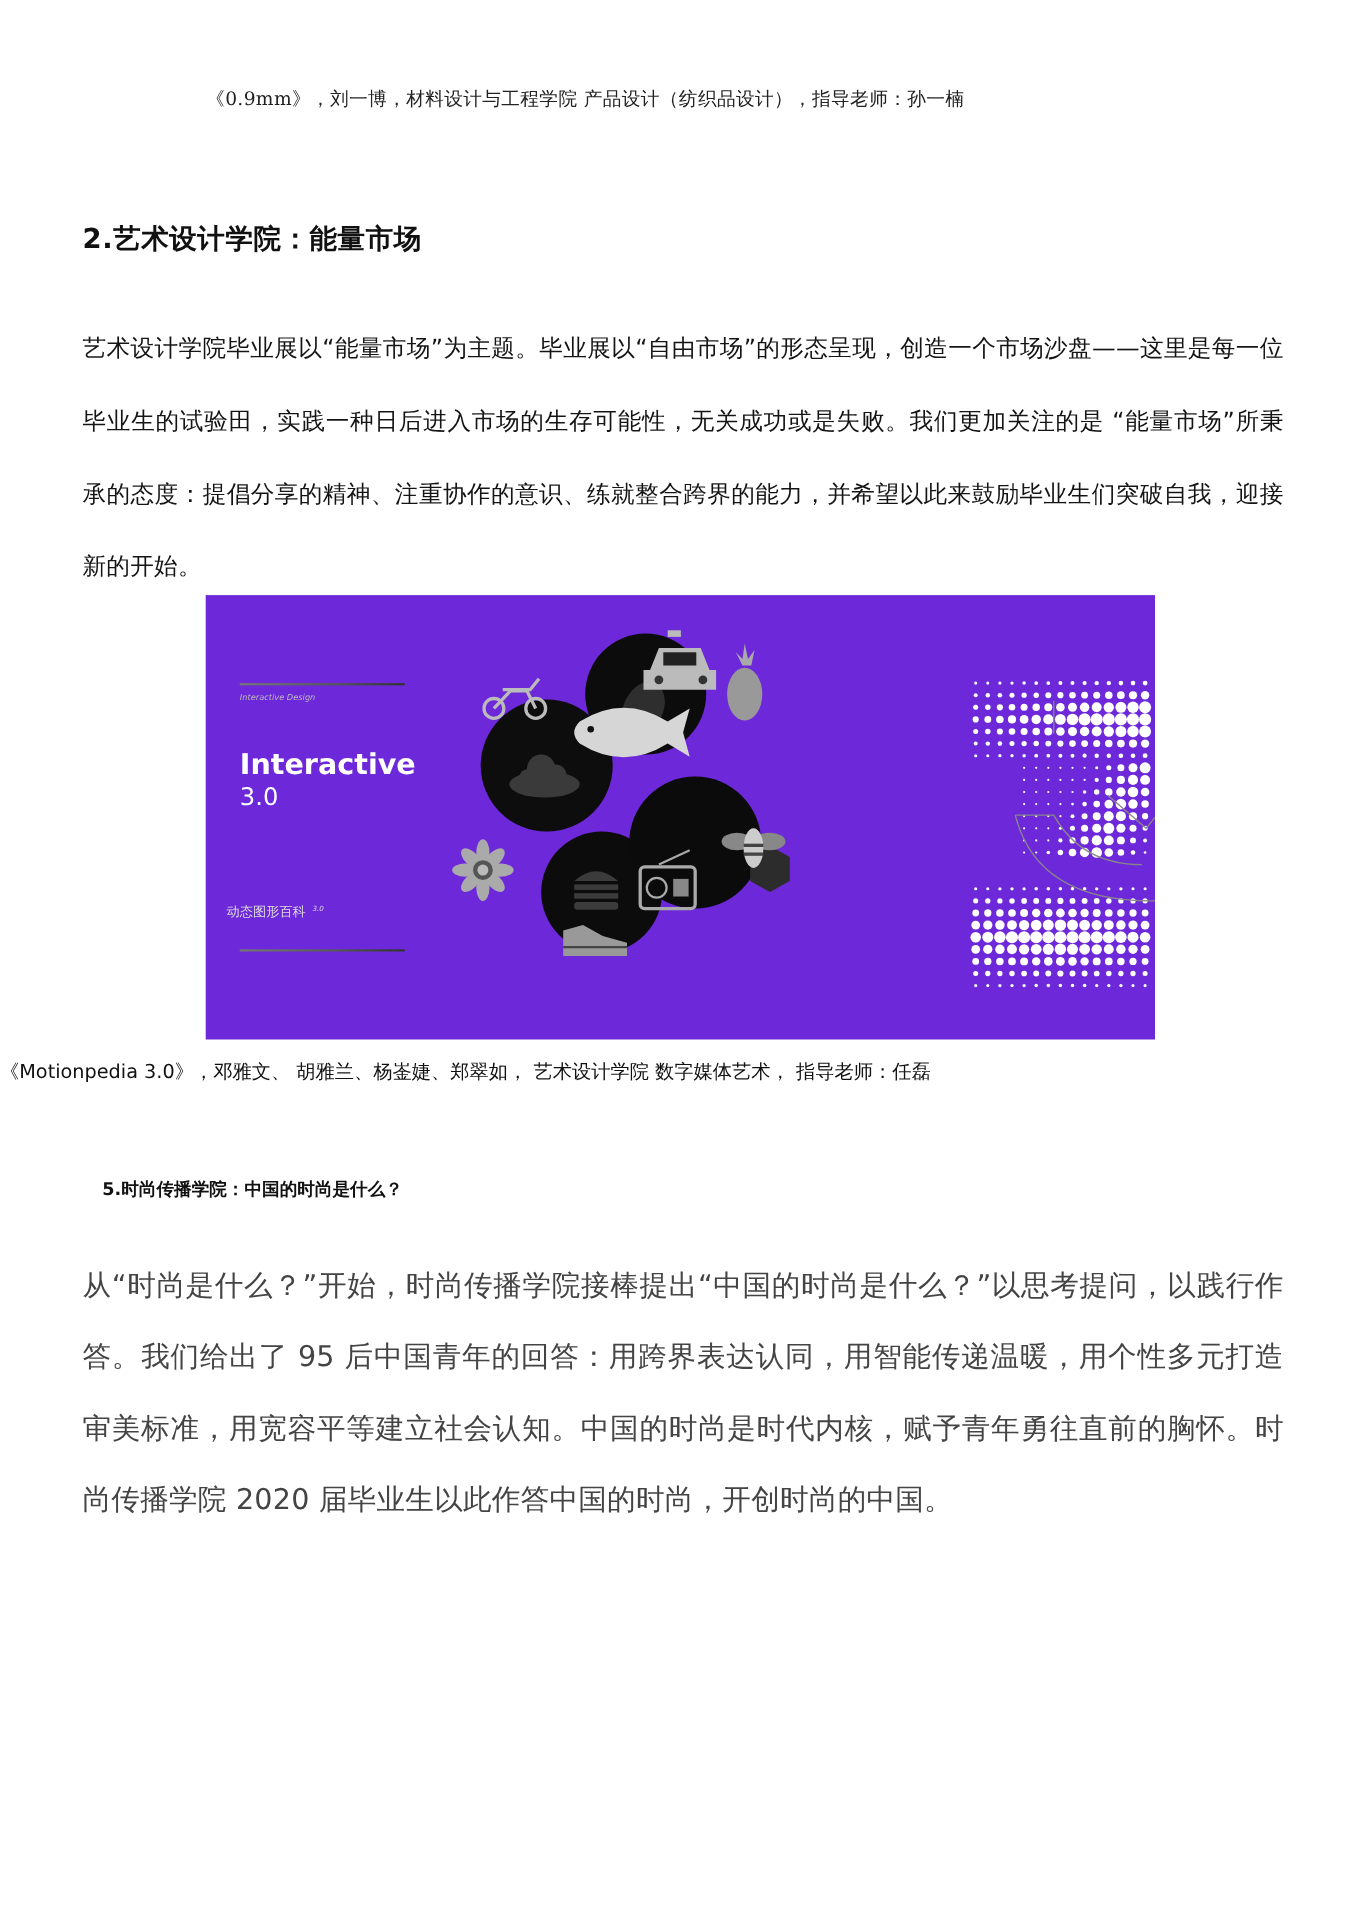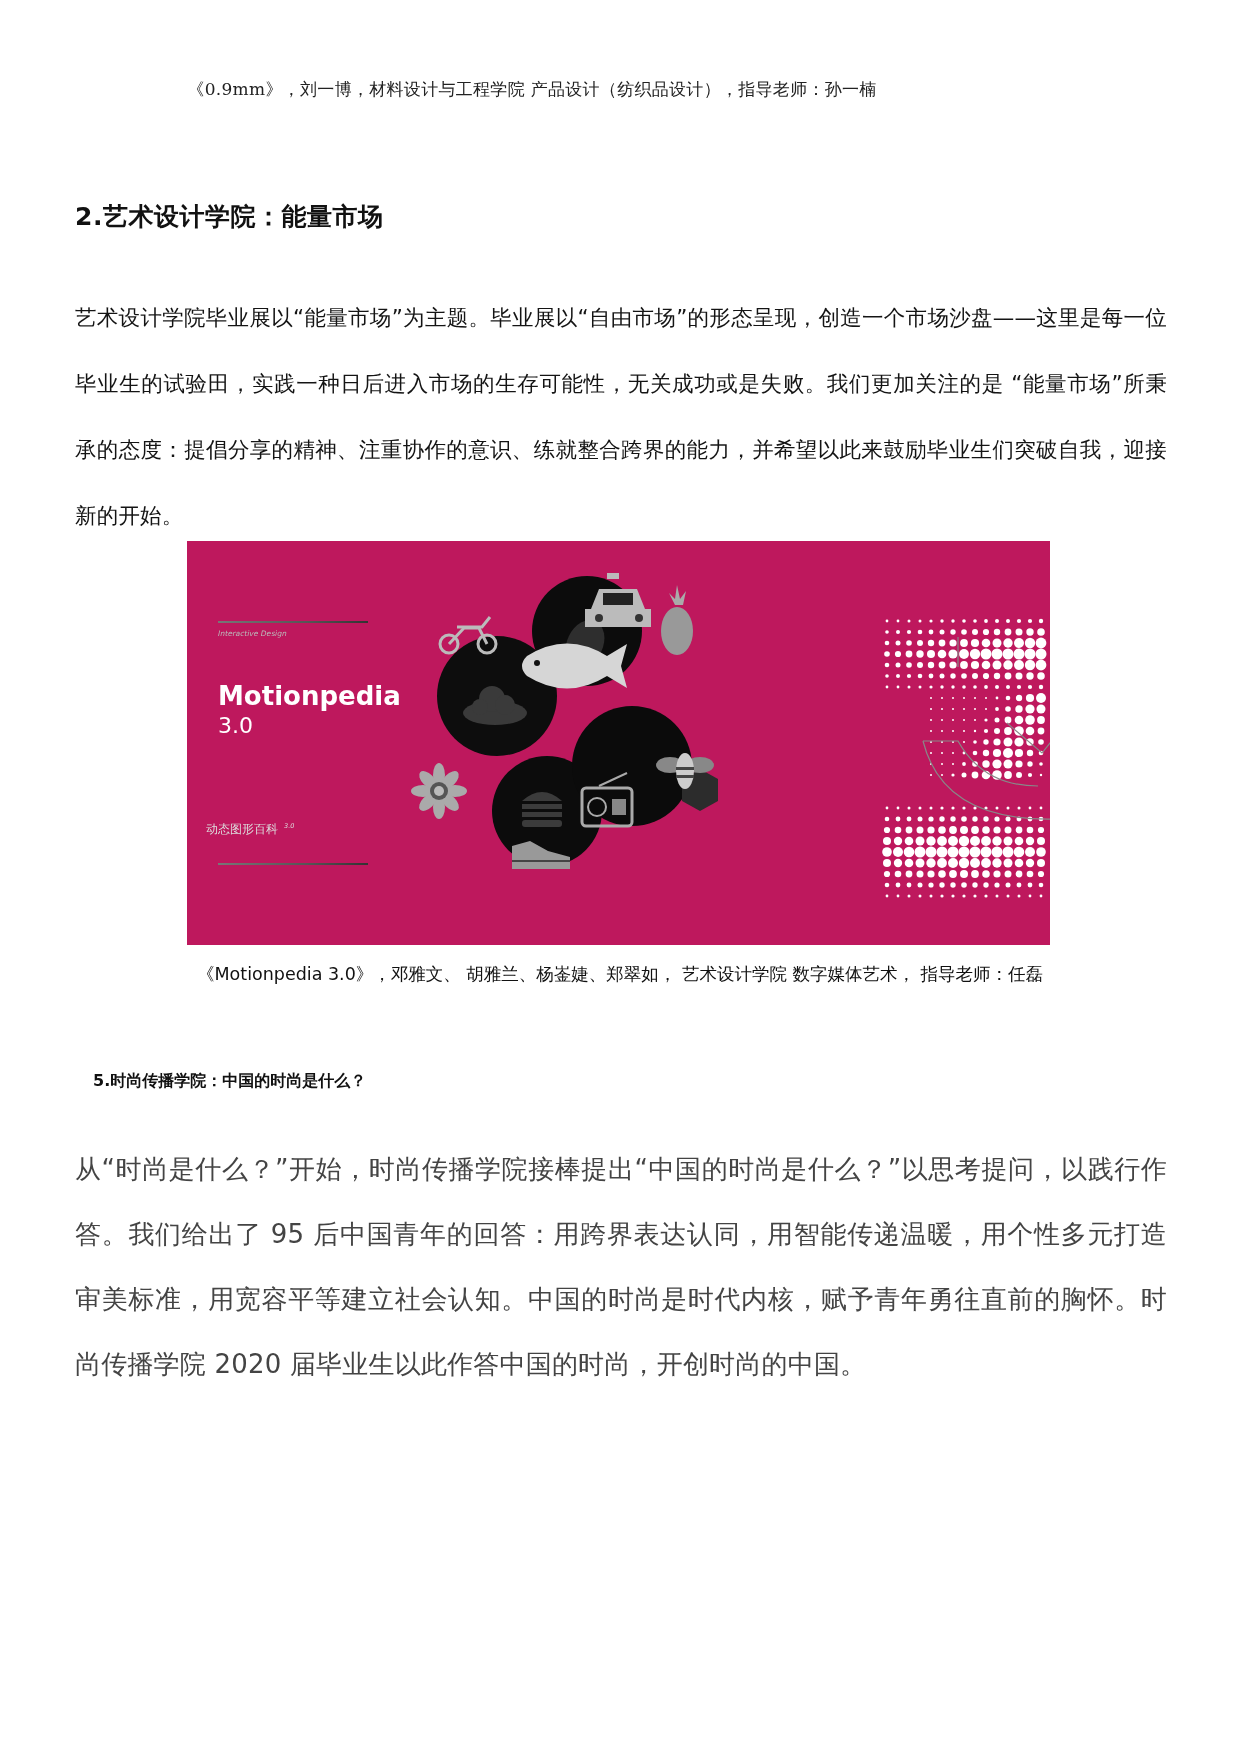--- a/index.html
+++ b/index.html
@@ -3,29 +3,29 @@
 <meta charset="utf-8">
 <style>
   html, body { margin: 0; padding: 0; background: #ffffff; }
   body { width: 1240px; height: 1753px; position: relative; overflow: hidden;
          font-family: "DejaVu Sans", "Liberation Sans", sans-serif; color: #111; }
   .top-caption { position: absolute; top: 78px; left: 0; width: 1064px; text-align: center;
                  font-family: "DejaVu Serif", "Liberation Serif", serif; font-size: 17px; color: #222; letter-spacing: 0.3px; }
   .h4 { position: absolute; left: 75px; top: 200px; font-size: 25px; font-weight: bold; color: #111; letter-spacing: 0.5px; }
   .para4 { position: absolute; left: 75px; top: 285px; width: 1092px; font-size: 21.5px; line-height: 66px;
            color: #141414; text-align: justify; text-align-last: left; letter-spacing: 0.2px; }
-  .figure { position: absolute; left: 187px; top: 541px; width: 863px; height: 404px; background: #be185d; overflow: hidden; }
+  .figure { position: absolute; left: 187px; top: 541px; width: 863px; height: 404px; background: #6d28d9; overflow: hidden; }
   .figure .hr { position: absolute; height: 2px; background: linear-gradient(90deg,#777,#555 60%,#333); }
   .figure .tag { position: absolute; left: 31px; top: 88px; font-size: 7.5px; font-style: italic; color: #bbb; }
   .figure .title { position: absolute; left: 31px; top: 140px; font-size: 26px; font-weight: bold; color: #fff; line-height: 30px; }
   .figure .ver { position: absolute; left: 31px; top: 172px; font-size: 22px; color: #fff; }
   .figure .cn { position: absolute; left: 19px; top: 280px; font-size: 12px; color: #ddd; }
   .figure .cn sup { font-size: 6.5px; font-style: italic; margin-left: 6px; }
   .figure svg { position: absolute; left: 0; top: 0; }
-  .fig-caption { position: absolute; top: 962px; left: 0; width: 1240px; text-align: center; font-size: 17.5px; color: #111; }
+  .fig-caption { position: absolute; top: 962px; left: 0; width: 1240px; font-size: 17.5px; color: #111; }
   .h5 { position: absolute; left: 75px; top: 1071px; font-size: 16px; font-weight: bold; color: #111; margin-left: 18px; }
   .para5 { position: absolute; left: 75px; top: 1137px; width: 1092px; font-size: 26px; line-height: 65px;
            color: #444; text-align: justify; text-align-last: left; letter-spacing: 0.2px; }
 </style>
 </head>
 <body>
 
 <div class="top-caption">《0.9mm》，刘一博，材料设计与工程学院 产品设计（纺织品设计），指导老师：孙一楠</div>
 
 <div class="h4">2.艺术设计学院：能量市场</div>
@@ -451,21 +451,21 @@
       </g>
     <g fill="none" stroke="#888" stroke-width="1.2">
       <path d="M771 96 v30"></path>
       <path d="M820 182 l35 30 l40 -50"></path>
       <path d="M736 200 h35 q25 45 80 45"></path>
       <path d="M736 200 q20 80 130 78"></path>
     </g>
   </svg>
   <div class="hr" style="left:31px; top:80px; width:150px;"></div>
   <div class="tag">Interactive Design</div>
-  <div class="title">Motionpedia</div>
+  <div class="title">Interactive</div>
   <div class="ver">3.0</div>
   <div class="cn"><span>动态图形百科</span><sup>3.0</sup></div>
   <div class="hr" style="left:31px; top:322px; width:150px;"></div>
 </div>
 
 <div class="fig-caption">《Motionpedia 3.0》，邓雅文、 胡雅兰、杨崟婕、郑翠如， 艺术设计学院 数字媒体艺术， 指导老师：任磊</div>
 
 <div class="h5">5.时尚传播学院：中国的时尚是什么？</div>
 <div class="para5">从“时尚是什么？”开始，时尚传播学院接棒提出“中国的时尚是什么？”以思考提问，以践行作答。我们给出了 95 后中国青年的回答：用跨界表达认同，用智能传递温暖，用个性多元打造审美标准，用宽容平等建立社会认知。中国的时尚是时代内核，赋予青年勇往直前的胸怀。时尚传播学院 2020 届毕业生以此作答中国的时尚，开创时尚的中国。</div>
 

